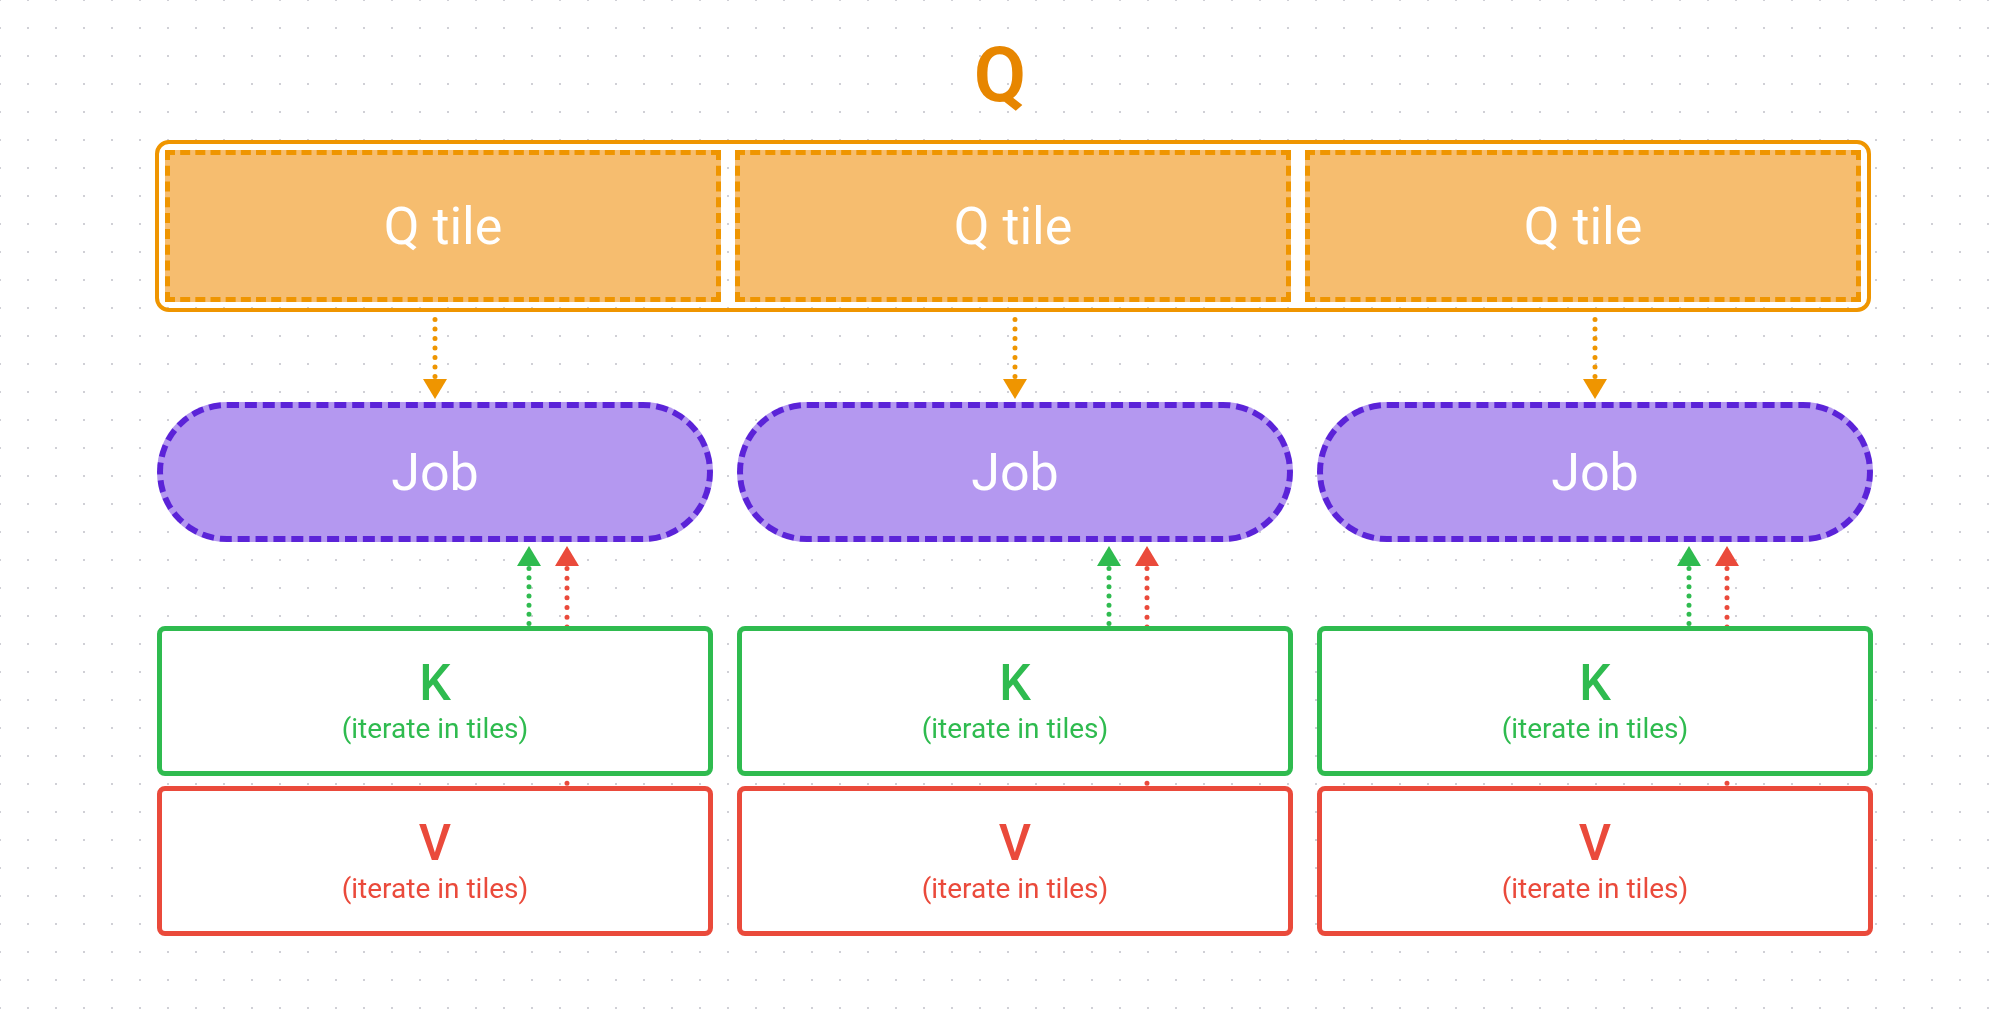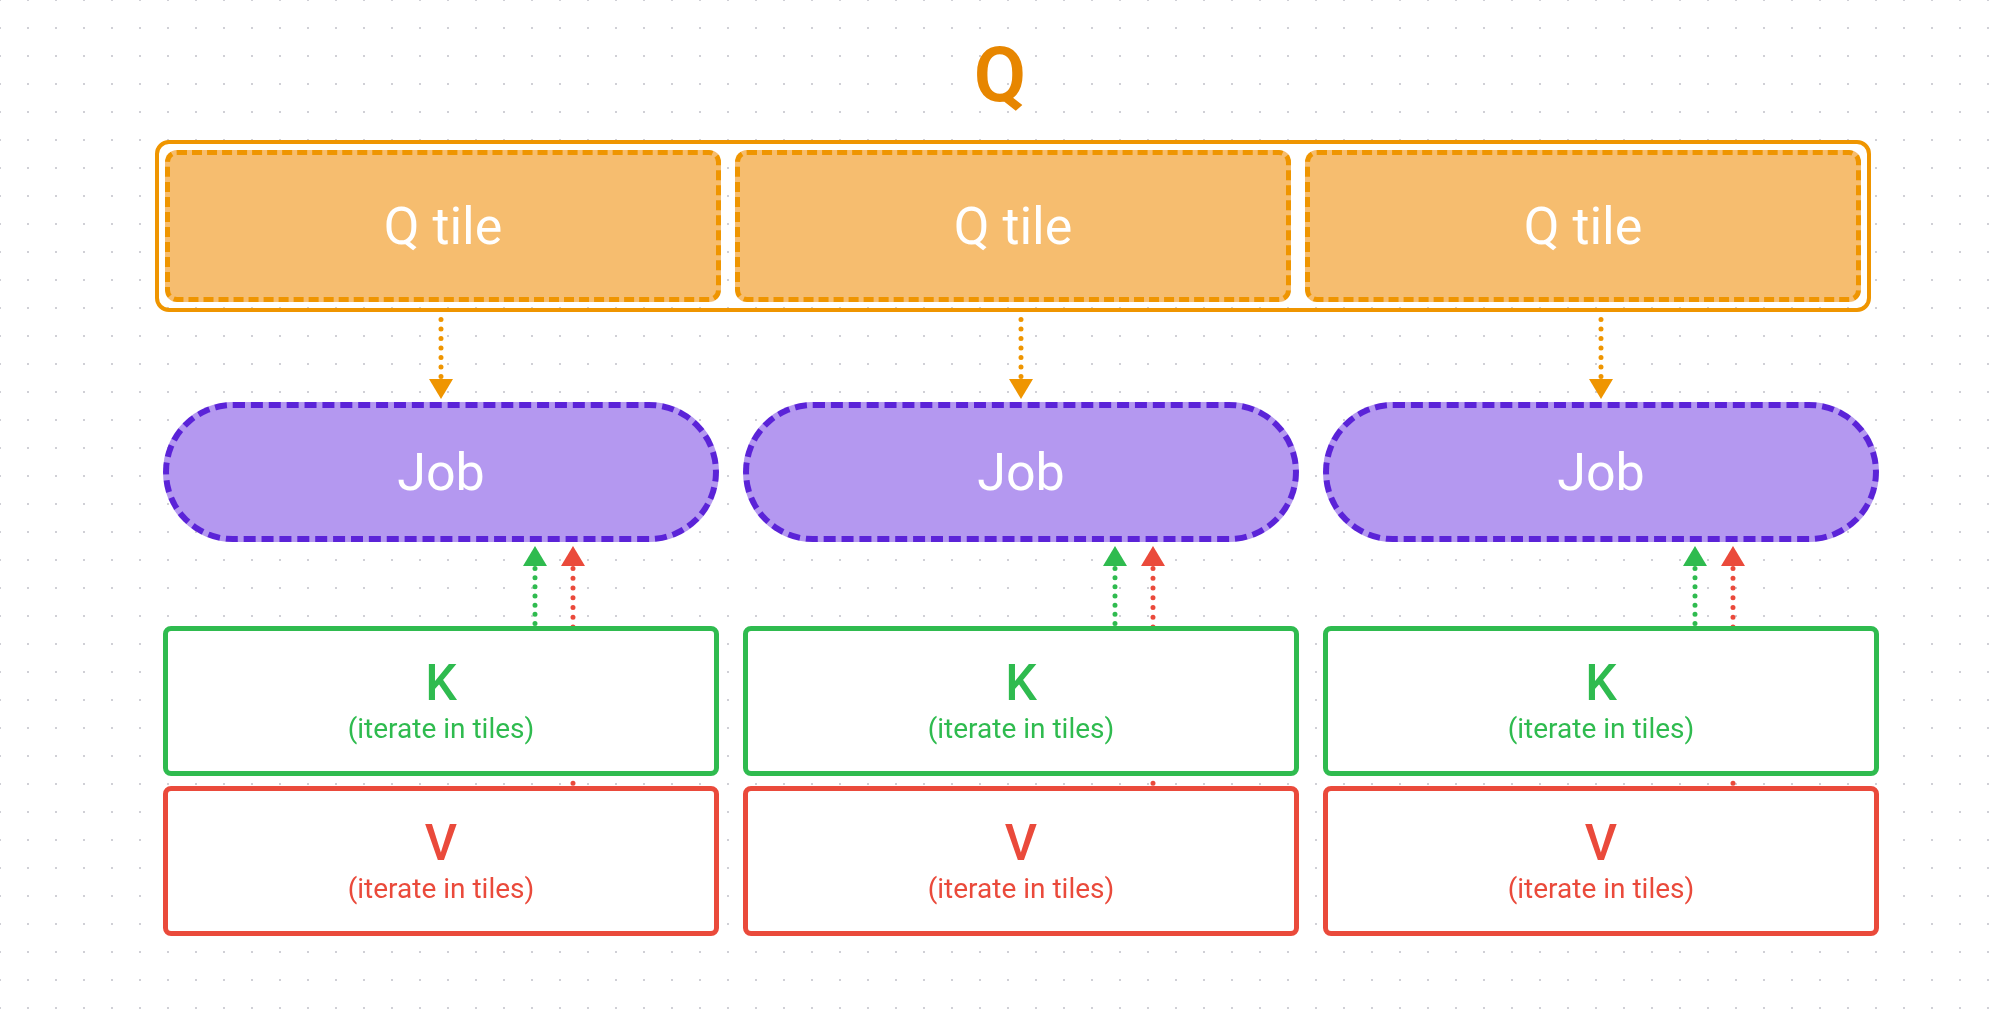--- a/index.html
+++ b/index.html
@@ -36,33 +36,33 @@
     display: flex;
     align-items: center;
     justify-content: space-between;
     padding: 0 6px;
   }
   .q-tile {
     width: 556px;
     height: 152px;
     background: #f6bd6f;
     border: 5px dashed #ef9500;
-    border-radius: 12px;
+    border-radius: 0;
     display: flex;
     align-items: center;
     justify-content: center;
     color: #fff;
     font-size: 52px;
     font-weight: 400;
   }
 
   .columns {
     position: absolute;
     top: 312px;
-    left: 163px;
+    left: 157px;
     width: 1716px;
     display: flex;
     justify-content: space-between;
   }
   .col {
     width: 556px;
     height: 680px;
     position: relative;
   }
 

